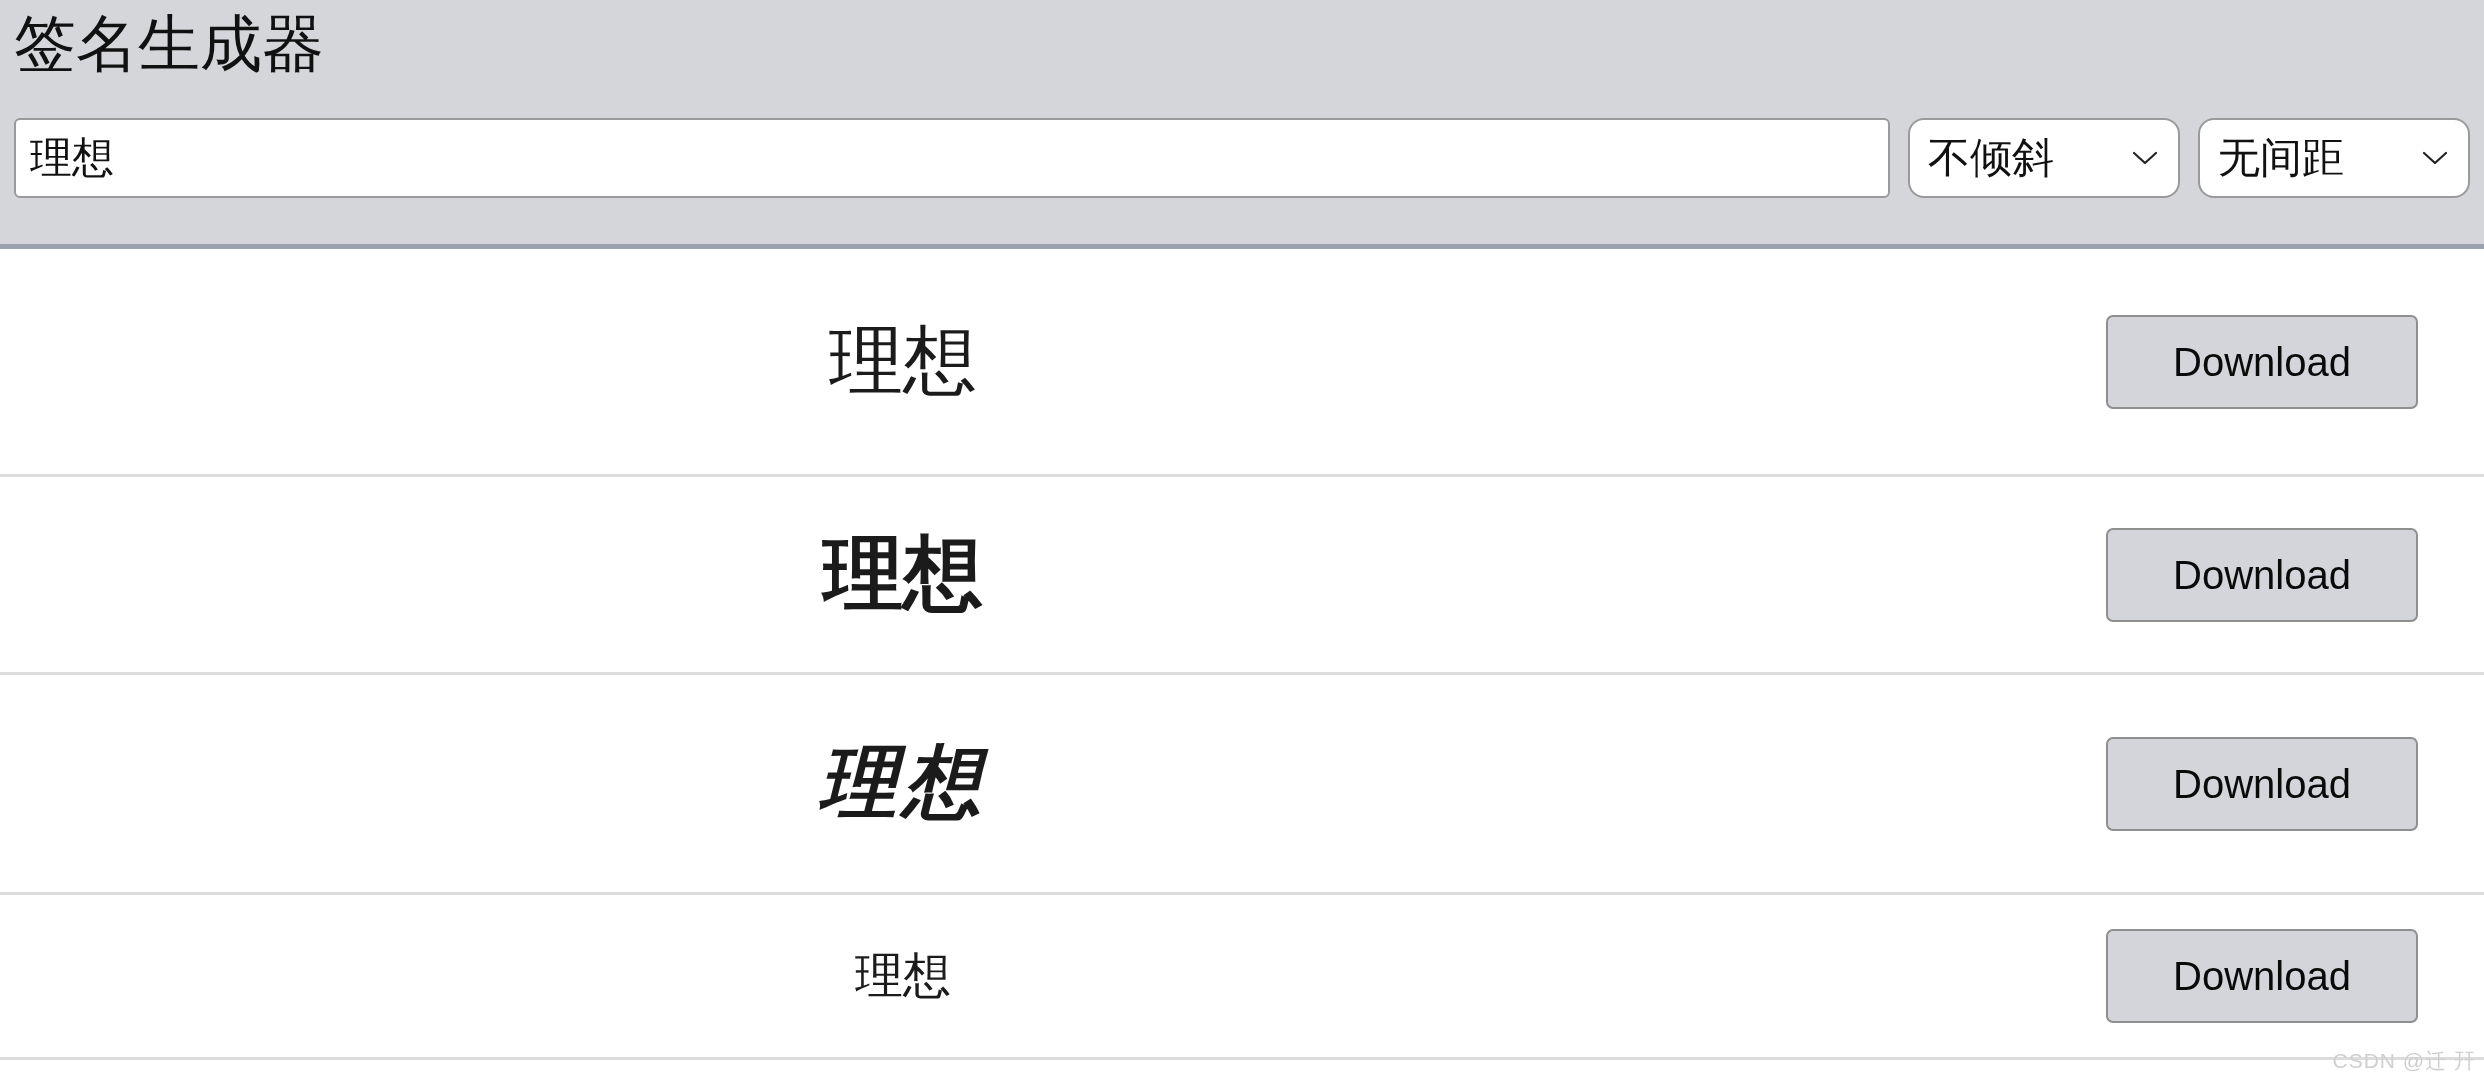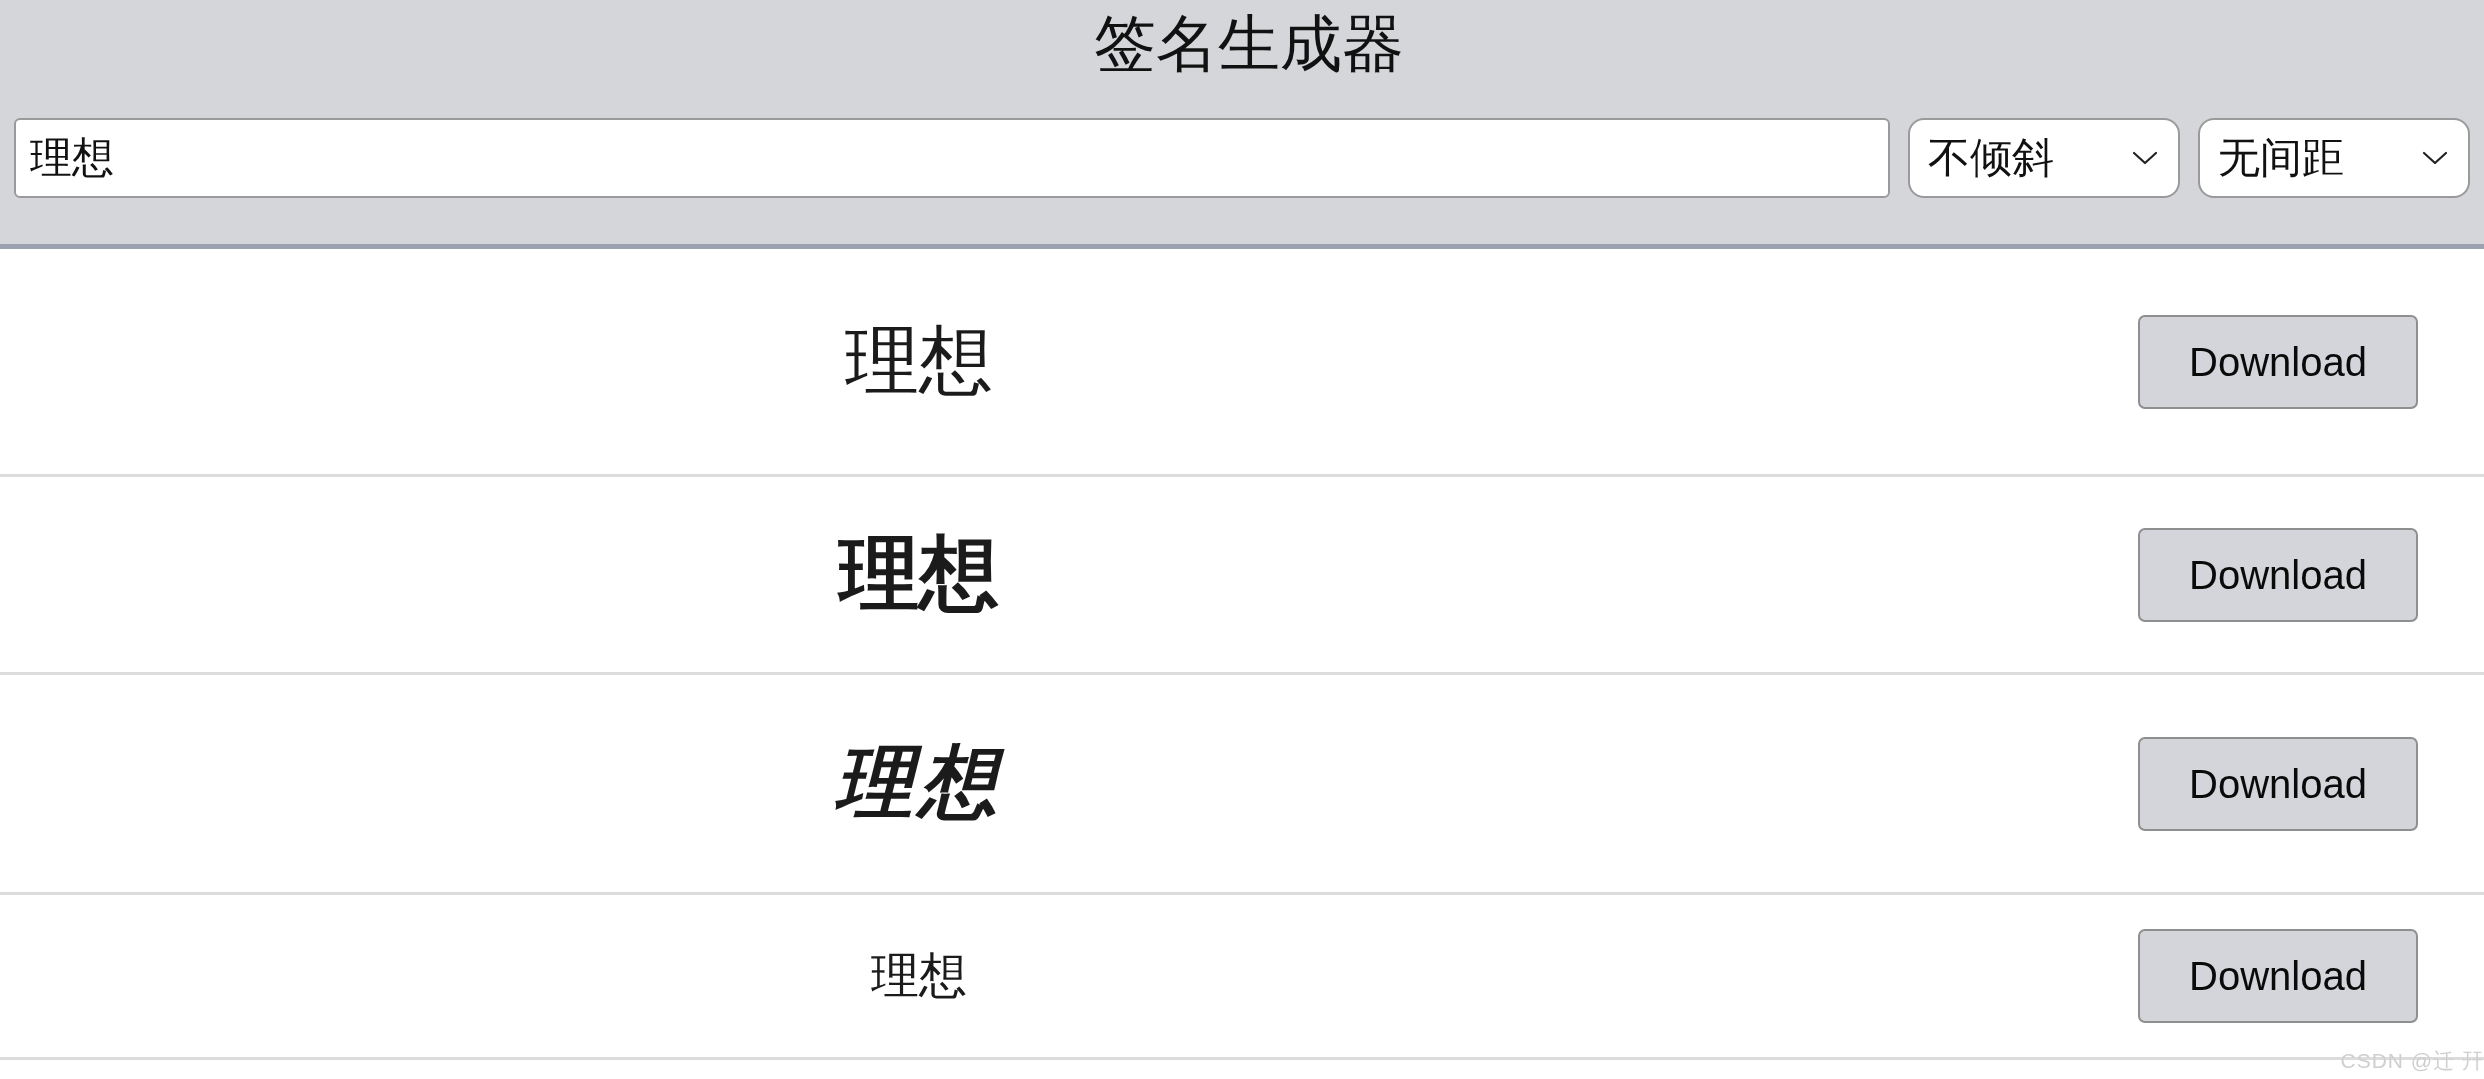--- a/index.html
+++ b/index.html
@@ -36,21 +36,20 @@
 
   .page-title {
     margin: 0;
     padding: 8px 0 0 14px;
     font-size: 62px;
     line-height: 1.15;
     font-weight: 400;
     color: #111111;
     letter-spacing: 0px;
     font-family: "Liberation Sans", "DejaVu Sans", sans-serif;
-    text-align: center;
   }
 
   .controls {
     position: absolute;
     left: 14px;
     right: 14px;
     top: 118px;
     display: flex;
     align-items: flex-start;
     gap: 18px;
@@ -165,39 +164,39 @@
   .sig-preview.style-small {
     font-family: "Liberation Sans", "DejaVu Sans", sans-serif;
     font-size: 48px;
     font-weight: 400;
     letter-spacing: 0;
   }
 
   .download-btn {
     flex: 0 0 auto;
     box-sizing: border-box;
-    width: 280px;
+    width: 312px;
     height: 94px;
     background: #d3d5da;
     color: #0a0a0a;
     border: 2px solid #8f8f8f;
     border-radius: 7px;
     font-size: 40px;
     line-height: 1;
     font-family: "Liberation Sans", "DejaVu Sans", sans-serif;
     cursor: pointer;
     display: flex;
     align-items: center;
     justify-content: center;
   }
 
   
   .watermark {
     position: absolute;
-    right: 0;
+    right: 8px;
     bottom: 4px;
     font-size: 21px;
     color: #cfcfcf;
     font-family: "Liberation Sans", "DejaVu Sans", sans-serif;
     letter-spacing: 1px;
     white-space: nowrap;
     user-select: none;
   }
 </style>
 </head>

